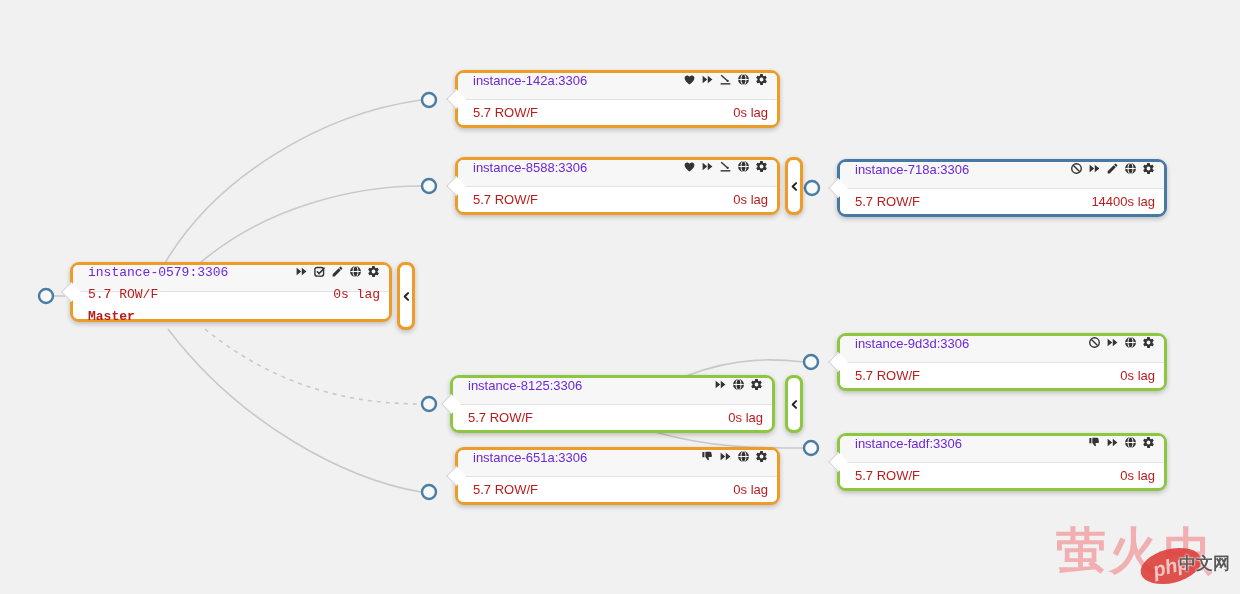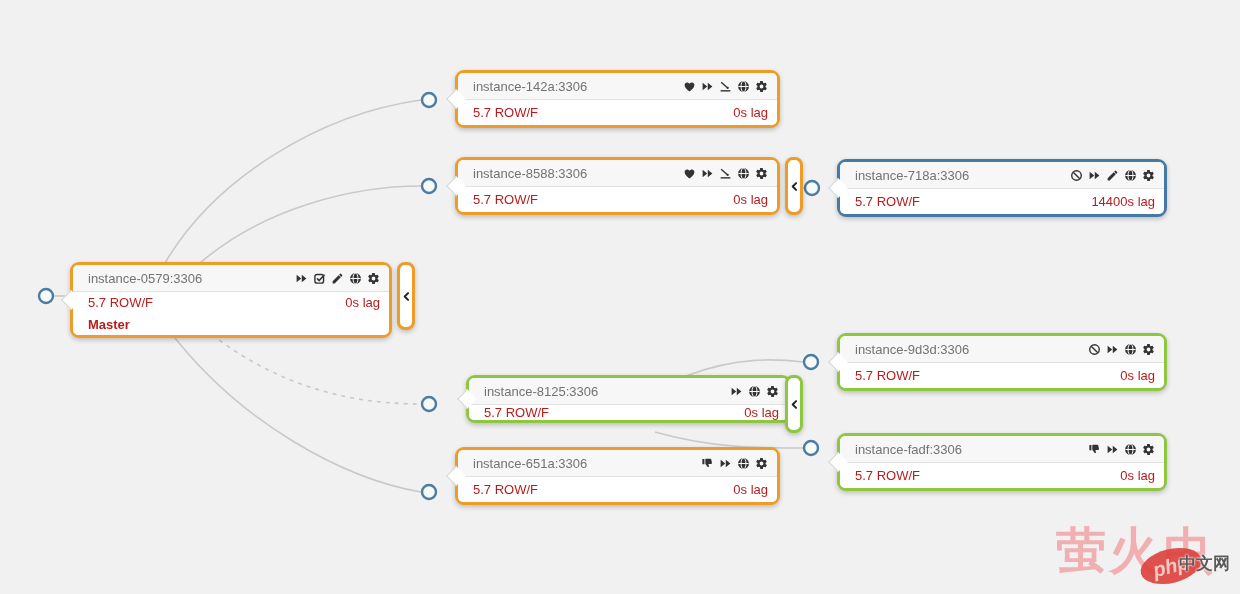--- a/index.html
+++ b/index.html
@@ -13,24 +13,24 @@
     position:absolute;box-sizing:border-box;background:#fff;
     border:3px solid #999;border-radius:9px;
     box-shadow:0 2px 5px rgba(0,0,0,.22);
   }
   .node .tail{
     position:absolute;left:-9px;top:50%;width:13px;height:13px;background:#fff;
     border-left:1px solid #d4d4d4;border-bottom:1px solid #d4d4d4;
     transform:translateY(-50%) rotate(45deg);z-index:2;
   }
   .node .header{
-    display:flex;justify-content:space-between;align-items:center;
+    display:flex;justify-content:space-between;align-items:flex-start;
     height:26px;padding:0 9px 0 15px;background:#f7f7f7;
     border-bottom:1px solid #e2e2e2;border-radius:5px 5px 0 0;
-    font-size:13px;color:#737373;
+    font-size:13px;color:#6d28d9;
   }
   .node .title{white-space:nowrap;}
   .node .icons{display:flex;gap:5px;align-items:center;}
   .icon{display:inline-block;color:#333;cursor:pointer;}
   .icon svg{width:13px;height:13px;display:block;}
   .node .body{
     height:calc(100% - 27px);padding:0 9px 0 15px;
     display:flex;flex-direction:column;justify-content:center;
     font-size:13px;color:#b91c1c;background:#fff;border-radius:0 0 5px 5px;
   }
@@ -78,21 +78,21 @@
       <circle cx="46" cy="296" r="7" fill="#f7f8f8" stroke="#4b7da3" stroke-width="2.4"></circle>
       <circle cx="429" cy="100" r="7" fill="#f7f8f8" stroke="#4b7da3" stroke-width="2.4"></circle>
       <circle cx="429" cy="186" r="7" fill="#f7f8f8" stroke="#4b7da3" stroke-width="2.4"></circle>
       <circle cx="812" cy="188" r="7" fill="#f7f8f8" stroke="#4b7da3" stroke-width="2.4"></circle>
       <circle cx="429" cy="404" r="7" fill="#f7f8f8" stroke="#4b7da3" stroke-width="2.4"></circle>
       <circle cx="811" cy="362" r="7" fill="#f7f8f8" stroke="#4b7da3" stroke-width="2.4"></circle>
       <circle cx="811" cy="448" r="7" fill="#f7f8f8" stroke="#4b7da3" stroke-width="2.4"></circle>
       <circle cx="429" cy="492" r="7" fill="#f7f8f8" stroke="#4b7da3" stroke-width="2.4"></circle>
     </svg>
   <div id="nodes-layer">
-      <div class="node" style="left: 70px; top: 262px; width: 322px; height: 76px; border-color: rgb(237, 156, 40);">
+      <div class="node" style="left: 70px; top: 262px; width: 322px; height: 60px; border-color: rgb(237, 156, 40); font-family: Liberation Mono, monospace;">
         <div class="tail"></div>
         <div class="header">
           <span class="title">instance-0579:3306</span>
           <span class="icons">
             <span class="icon" style="color: rgb(51, 51, 51);">
               <svg viewBox="0 0 24 24">
                 <path fill="currentColor" d="M3 5v14l8.5-7L3 5zm9.5 0v14l8.5-7-8.5-7z"></path>
               </svg>
             </span>
             <span class="icon" style="color: rgb(51, 51, 51);">
@@ -263,21 +263,21 @@
             </span>
           </span>
         </div>
         <div class="body">
           <div class="vrow">
             <span>5.7 ROW/F</span>
             <span>14400s lag</span>
           </div>
         </div>
       </div>
-      <div class="node" style="left: 466px; top: 375px; width: 325px; height: 48px; border-color: rgb(141, 198, 63);">
+      <div class="node" style="left: 450px; top: 375px; width: 325px; height: 58px; border-color: rgb(141, 198, 63);">
         <div class="tail"></div>
         <div class="header">
           <span class="title">instance-8125:3306</span>
           <span class="icons">
             <span class="icon" style="color: rgb(51, 51, 51);">
               <svg viewBox="0 0 24 24">
                 <path fill="currentColor" d="M3 5v14l8.5-7L3 5zm9.5 0v14l8.5-7-8.5-7z"></path>
               </svg>
             </span>
             <span class="icon" style="color: rgb(51, 51, 51);">

